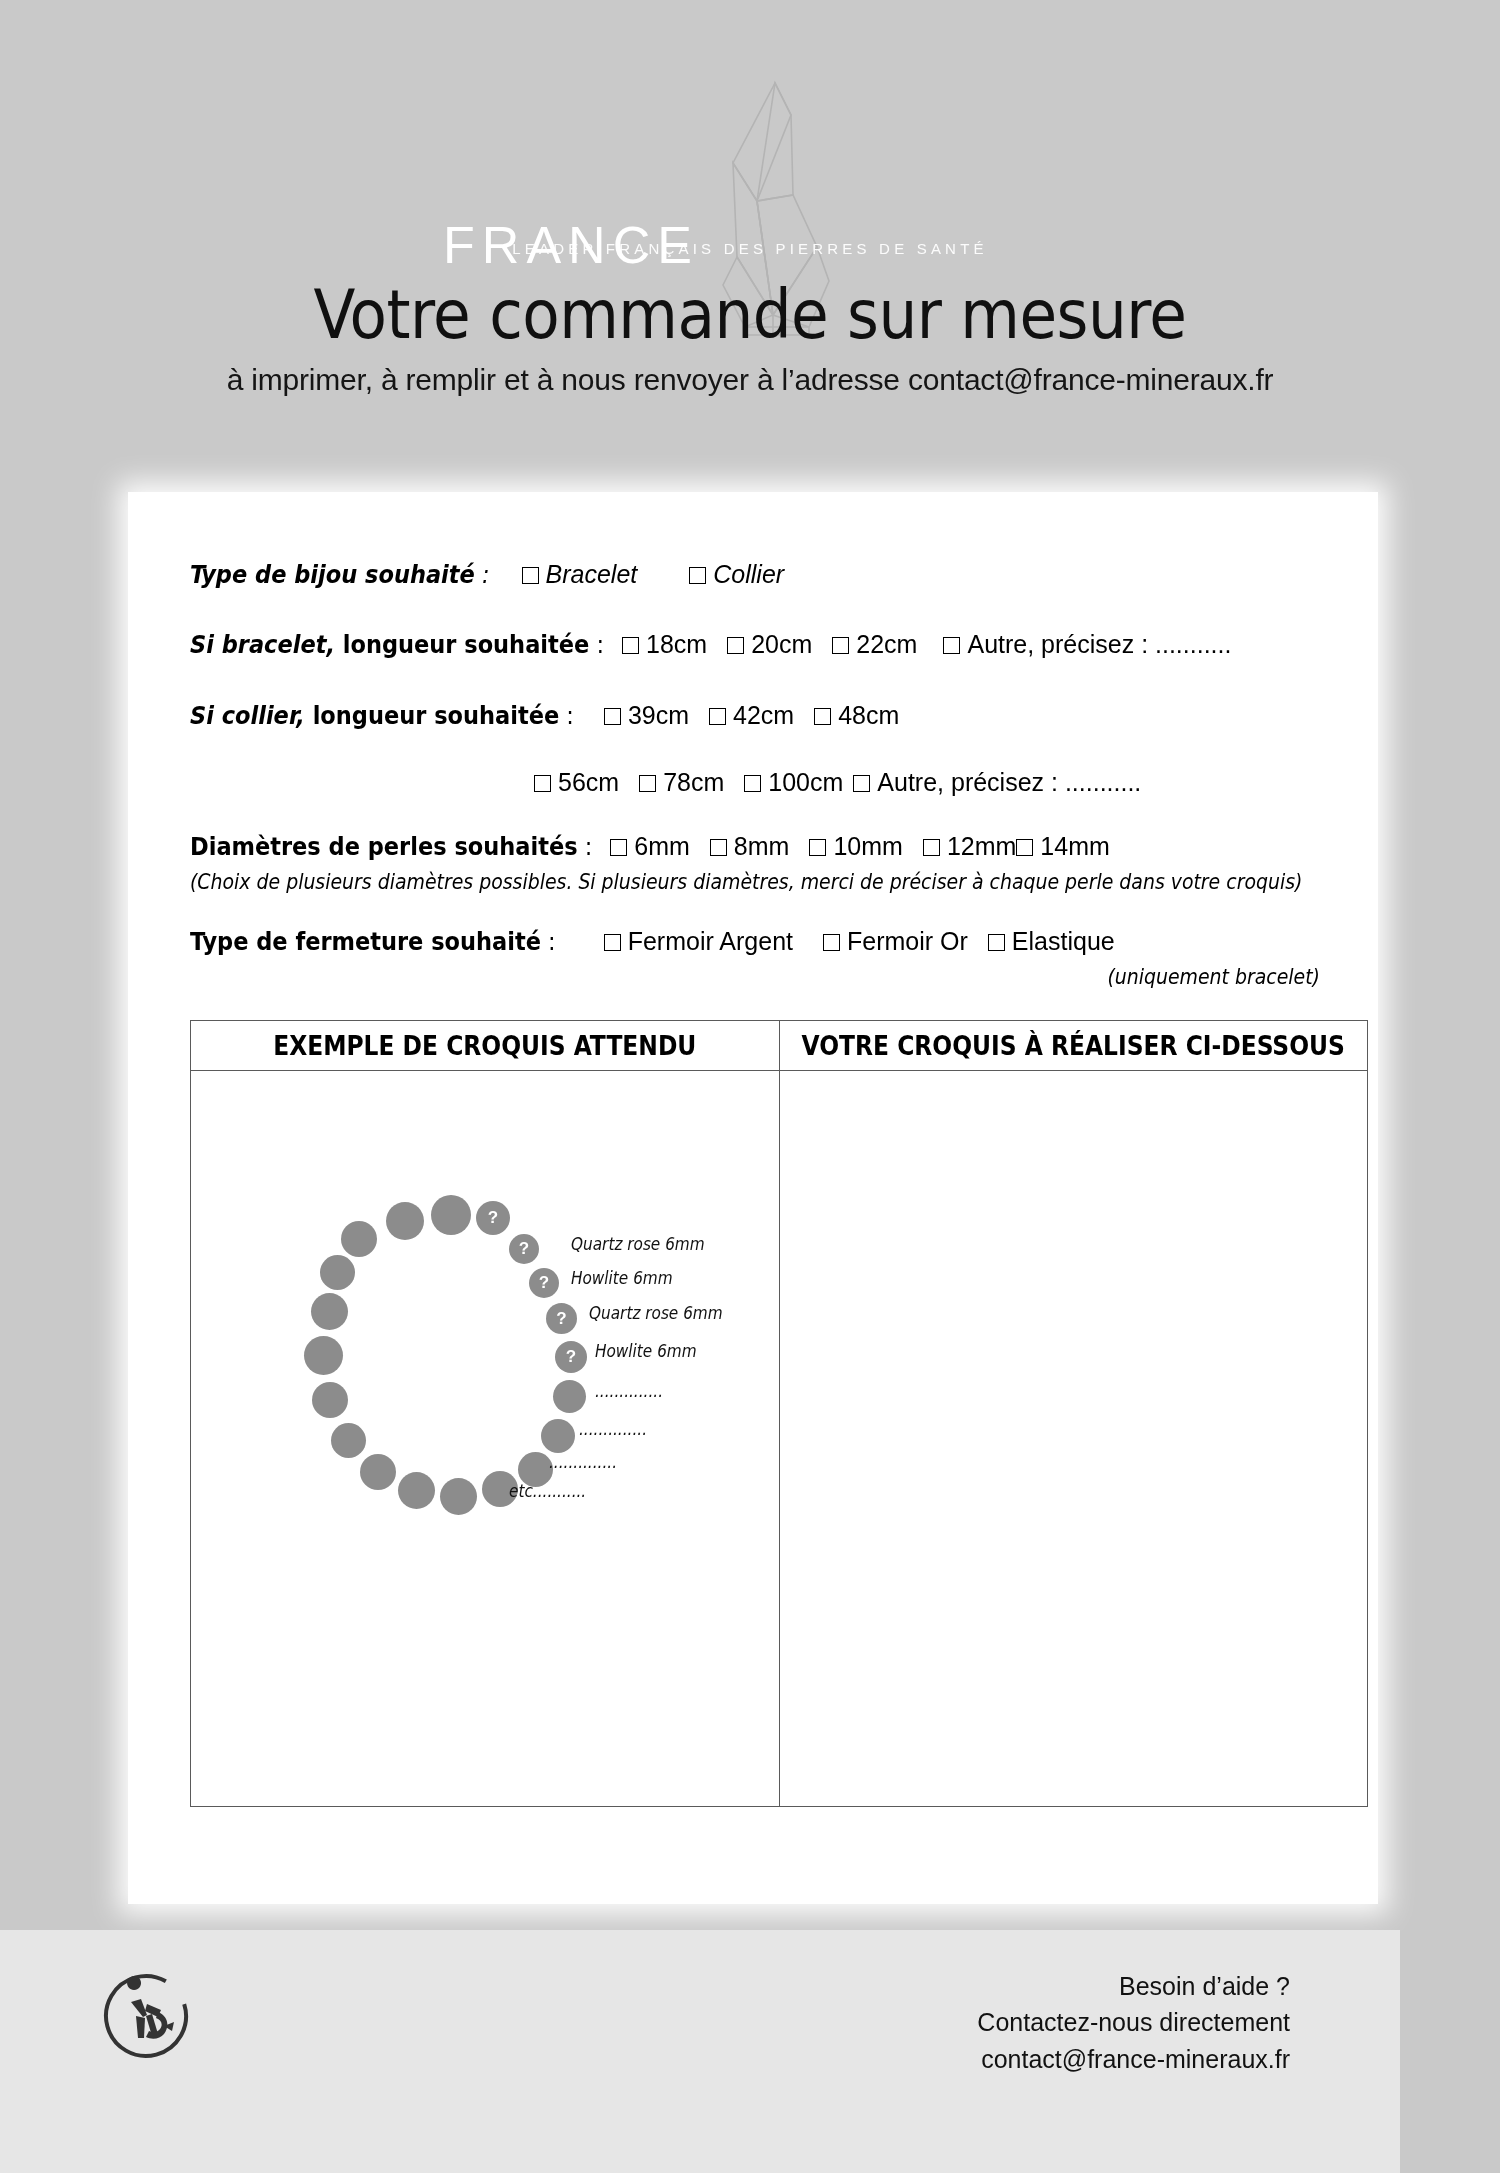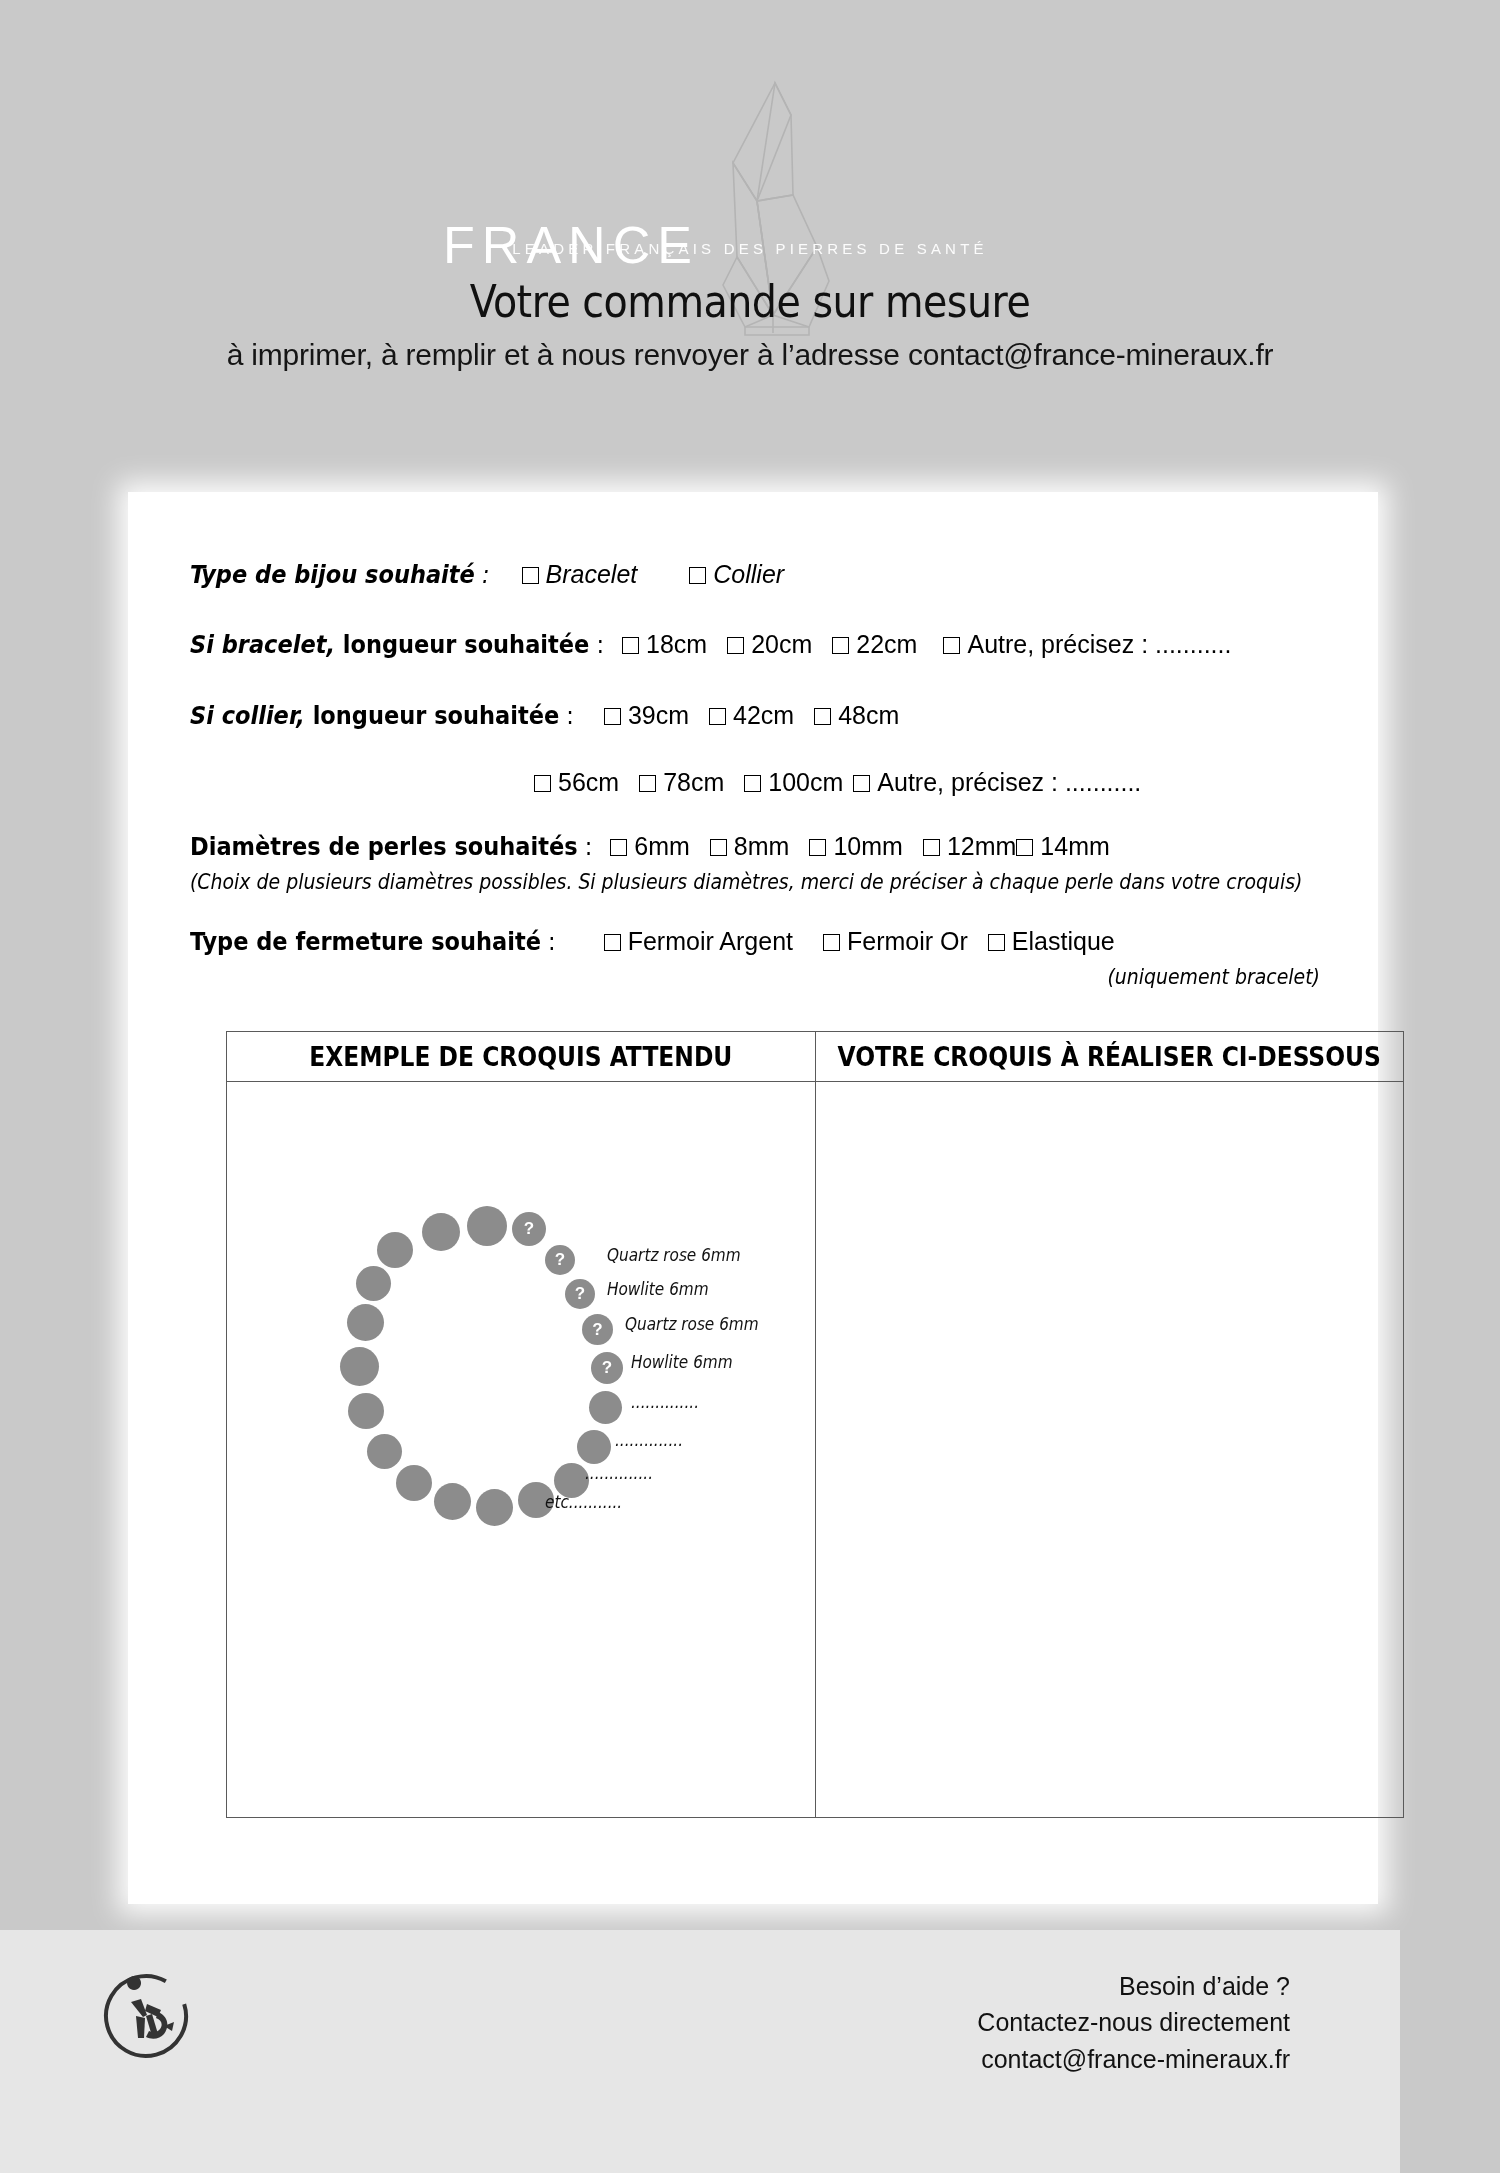--- a/index.html
+++ b/index.html
@@ -34,21 +34,21 @@
     position:absolute; left:0; top:240px; width:1500px; text-align:center;
     color:#ffffff; font-size:15px; letter-spacing:4.2px; font-weight:400;
     opacity:.95;
   }
 
   
   #title-block {
     position:absolute; left:0; top:278px; width:1500px; text-align:center;
   }
   #page-title {
-    font-size:44px; font-weight:400; color:#101010;
+    font-size:68px; font-weight:400; color:#101010;
     letter-spacing:-0.5px; line-height:1.08; margin:0;
     font-family:"DejaVu Sans Condensed","Liberation Sans", sans-serif;
   }
   #page-subtitle {
     font-size:30px; font-weight:400; color:#151515;
     margin-top:12px; letter-spacing:-0.2px;
   }
 
   
   #sheet {
@@ -203,21 +203,21 @@
 
     <div class="row abs" style="left:0; top:367px;">
       <span class="lbl"><span>Type de fermeture souhaité</span><span class="colon"> :</span></span>
       <span class="opt" style="margin-left:48px;"><span class="box"></span><span>Fermoir Argent</span></span>
       <span class="opt" style="margin-left:30px;"><span class="box"></span><span>Fermoir Or</span></span>
       <span class="opt" style="margin-left:20px;"><span class="box"></span><span>Elastique</span></span>
     </div>
 
     <div class="abs note-italic" style="left:800px; top:405px; width:330px; text-align:right;">(uniquement bracelet)</div>
 
-    <div id="croquis-table" style="top:471px;margin-left:36px;">
+    <div id="croquis-table" style="top:460px;">
       <div class="thead">
         <div class="th">EXEMPLE DE CROQUIS ATTENDU</div>
         <div class="th">VOTRE CROQUIS À RÉALISER CI-DESSOUS</div>
       </div>
       <div class="tbody">
         <div class="td">
 
           <div class="bead" style="left:150px;top:150px;width:36px;height:36px;"></div>
           <div class="bead" style="left:195px;top:131px;width:38px;height:38px;"></div>
           <div class="bead" style="left:240px;top:124px;width:40px;height:40px;"></div>

